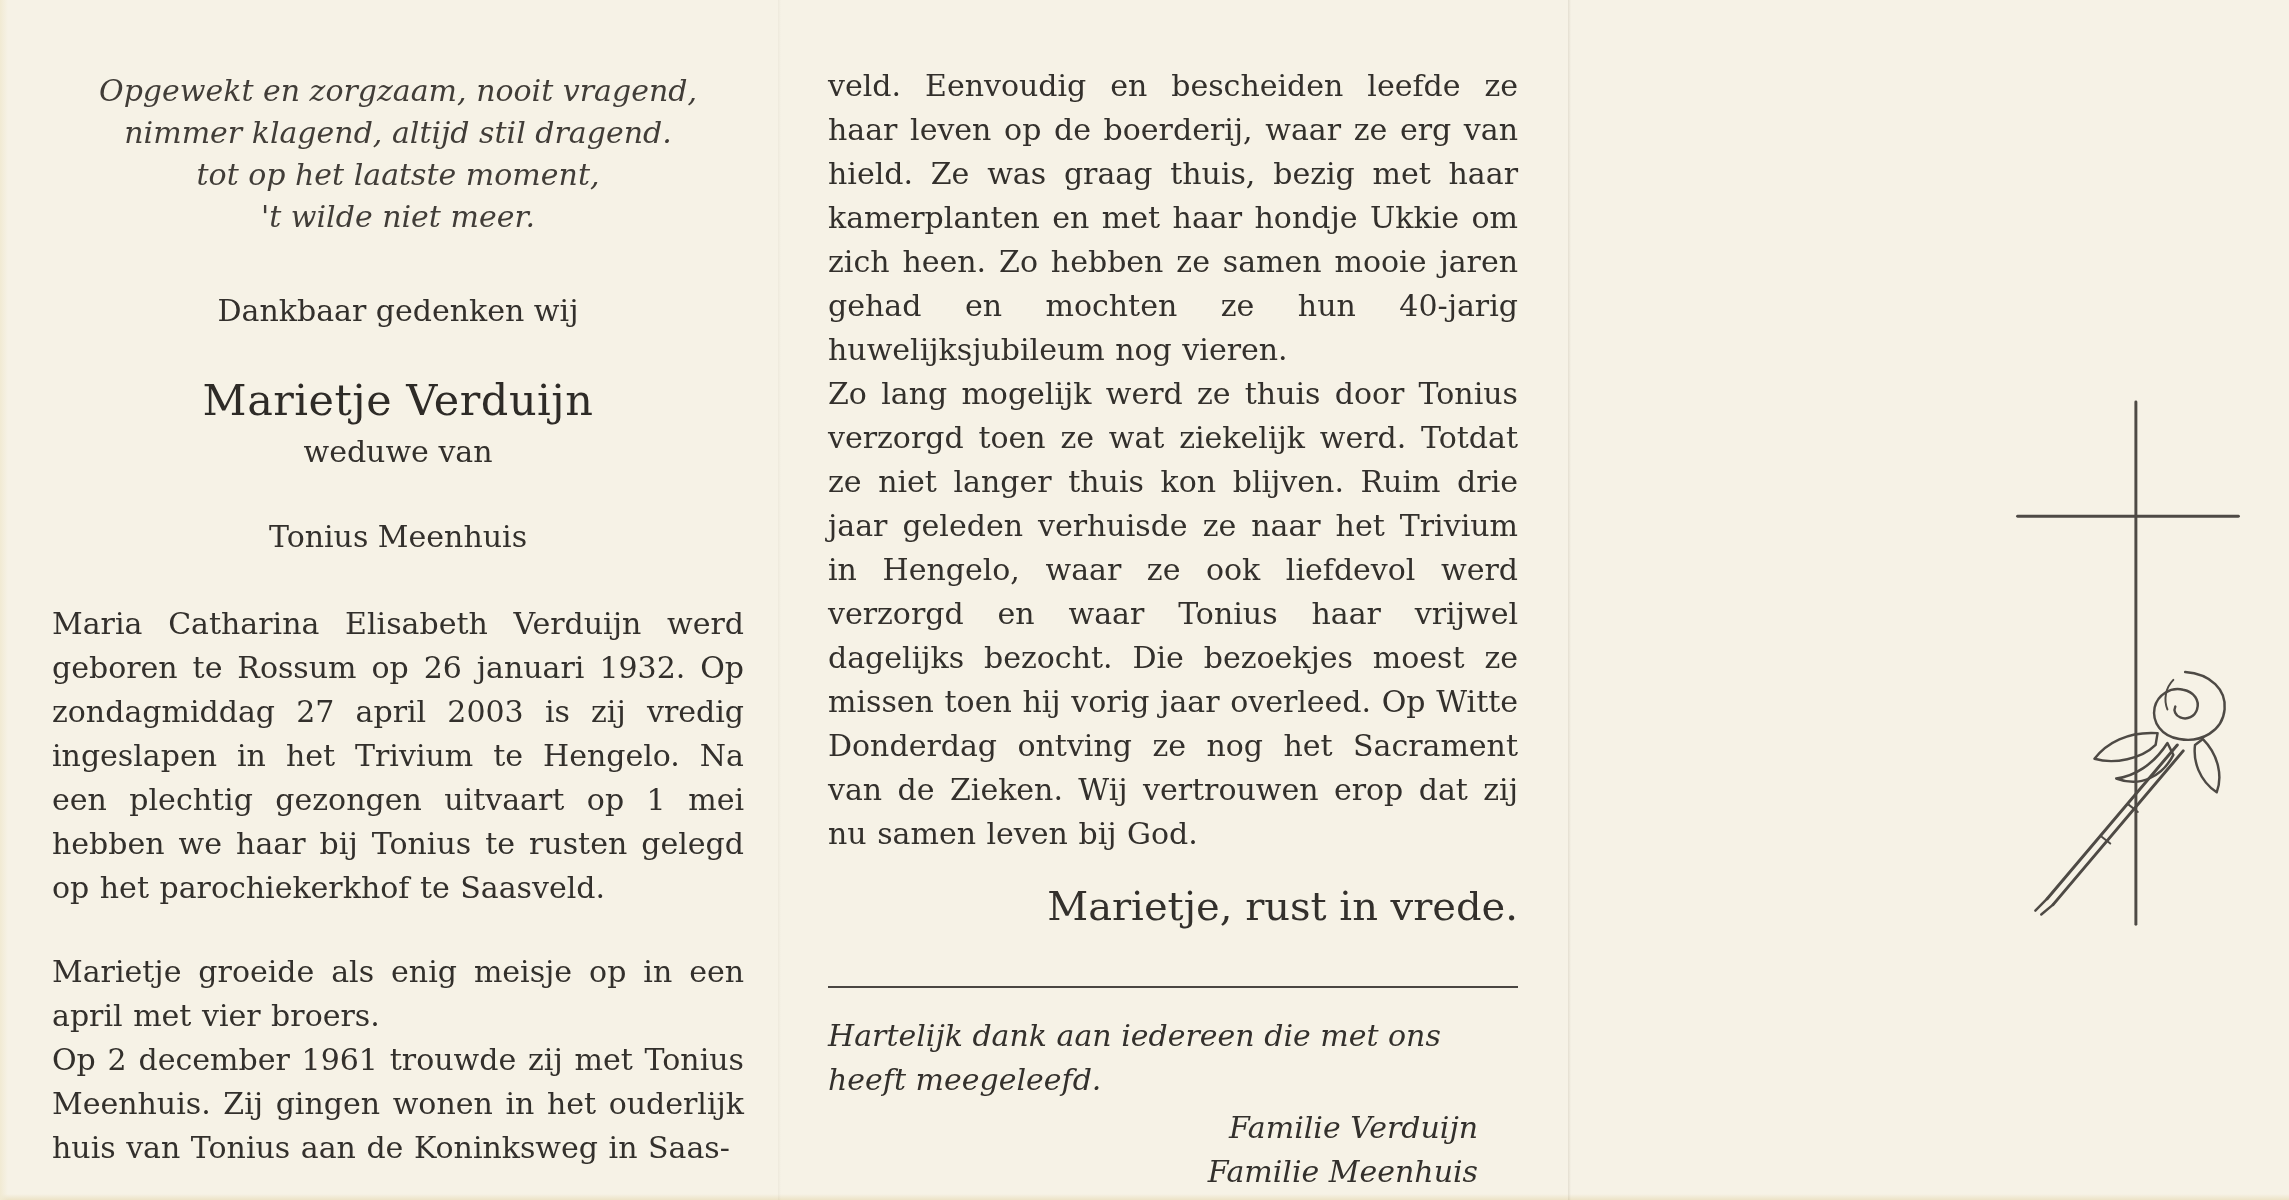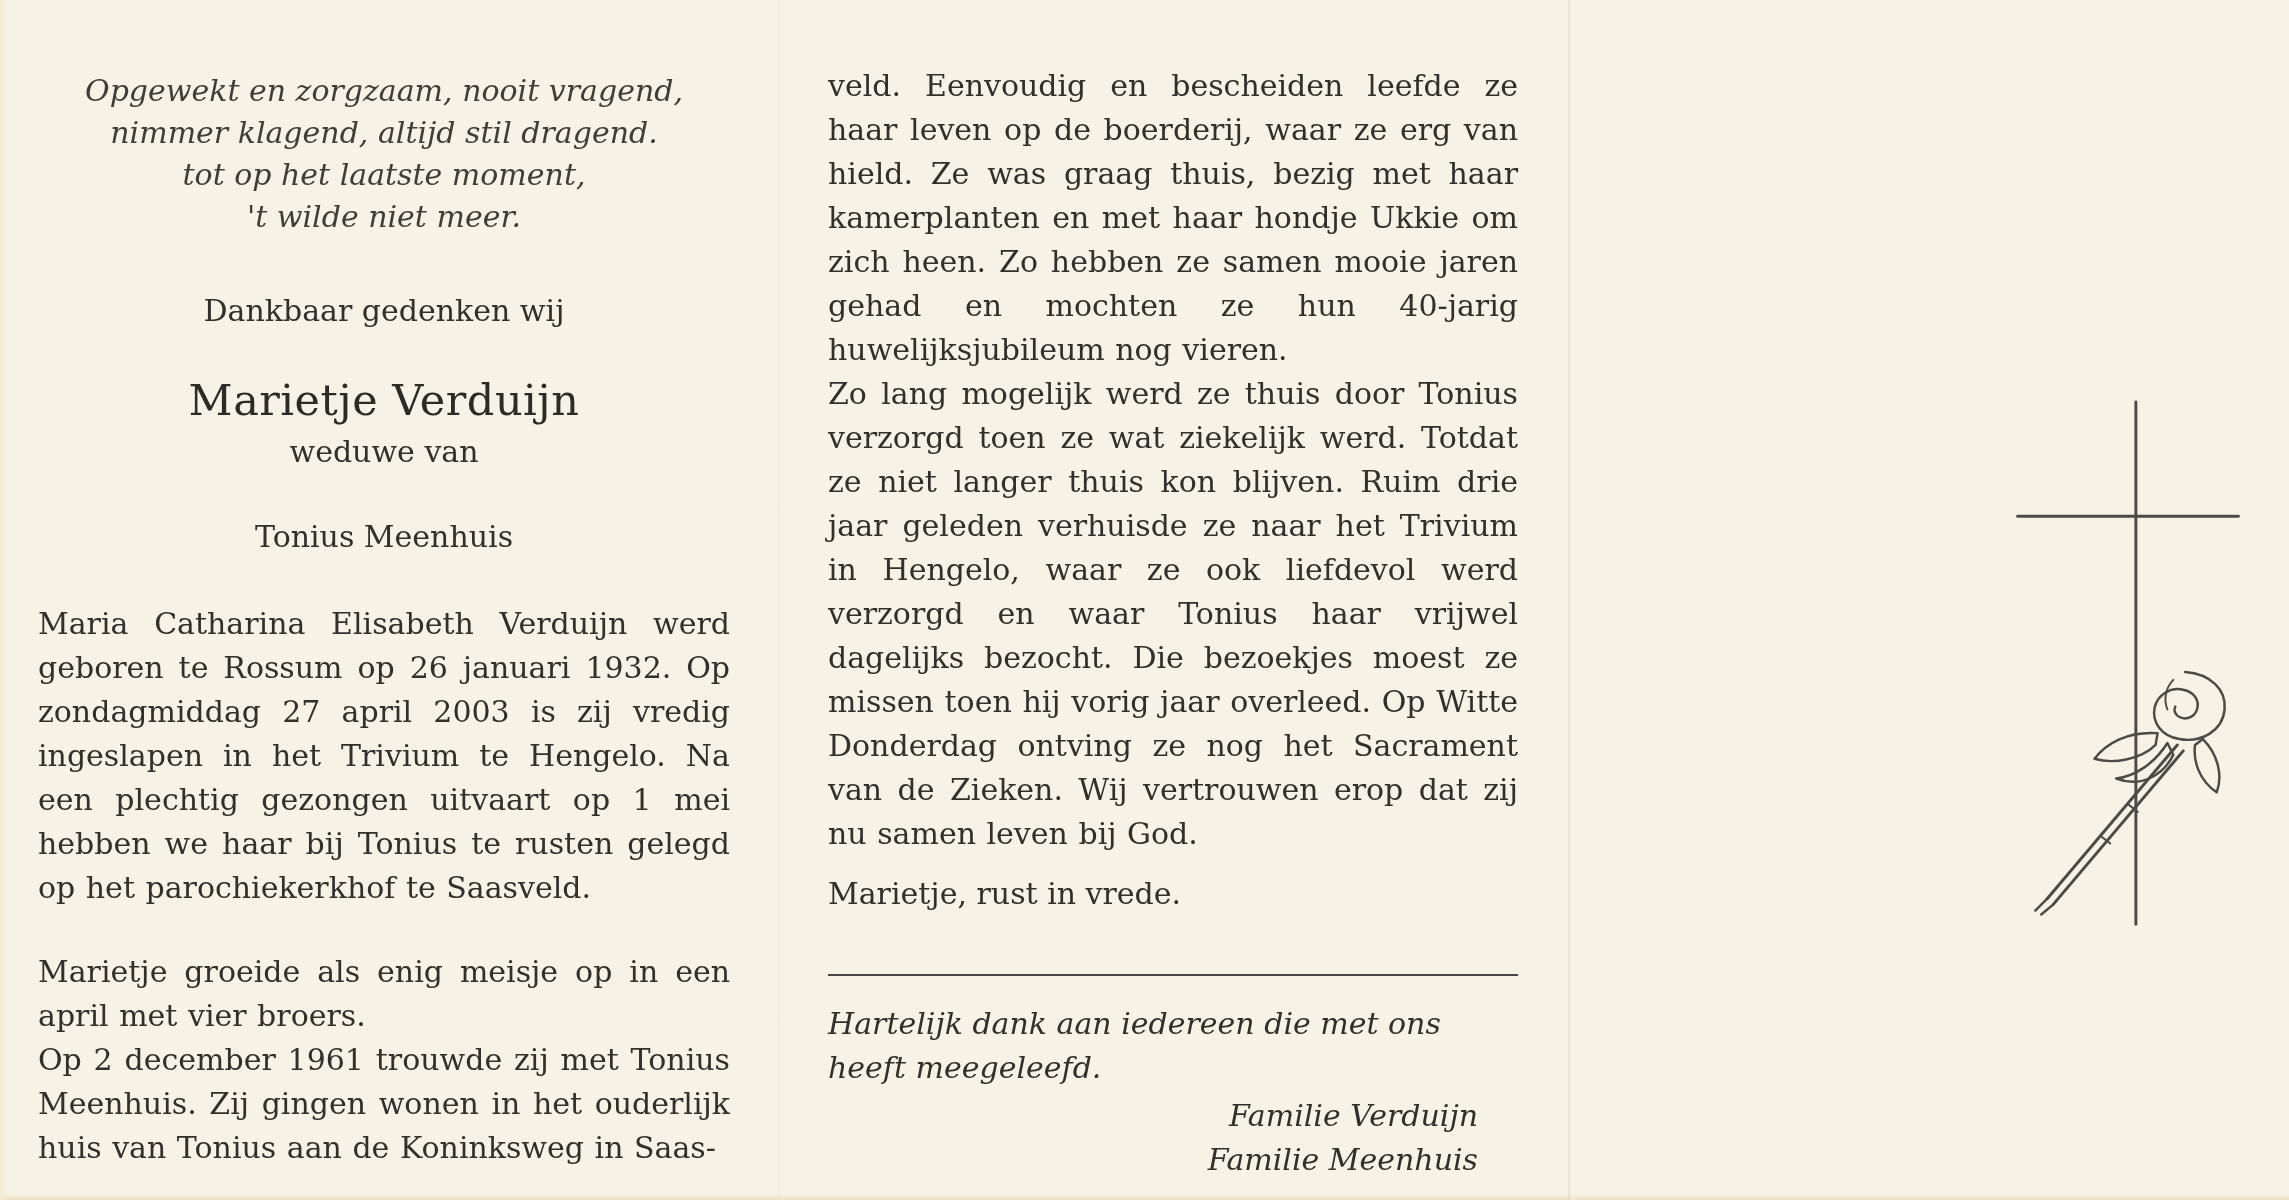--- a/index.html
+++ b/index.html
@@ -19,21 +19,21 @@
       #f6f2e6;
   }
   .fold {
     position:absolute; top:0; height:100%; width:3px;
     background:linear-gradient(to right, rgba(120,108,84,0.14), rgba(120,108,84,0.0));
   }
   .fold-1 { left:778px; opacity:.45; }
   .fold-2 { left:1568px; }
 
   .col { position:absolute; }
-  .col-left { left:38px; top:70px; width:692px; }
+  .col-left { left:52px; top:70px; width:692px; }
   .col-mid  { left:828px; top:64px; width:690px; }
 
   .poem {
     font-style:italic;
     text-align:center;
     font-size:30px;
     line-height:42px;
     color:#413d38;
   }
   .poem span { display:block; }
@@ -68,23 +68,23 @@
   p.body {
     font-size:30px;
     line-height:44px;
     text-align:justify;
     word-spacing:1px;
   }
   .col-left p.body.first { margin-top:44px; }
   .col-left p.body.second { margin-top:40px; }
 
   .rest-line {
-    margin-top:16px;
-    text-align:left;
-    font-size:30px;
+    margin-top:28px;
+    text-align:right;
+    font-size:40px;
     line-height:44px;
   }
   .divider {
     margin-top:58px;
     border:none;
     border-top:2px solid #4a4642;
     width:100%;
   }
   .thanks {
     margin-top:26px;

